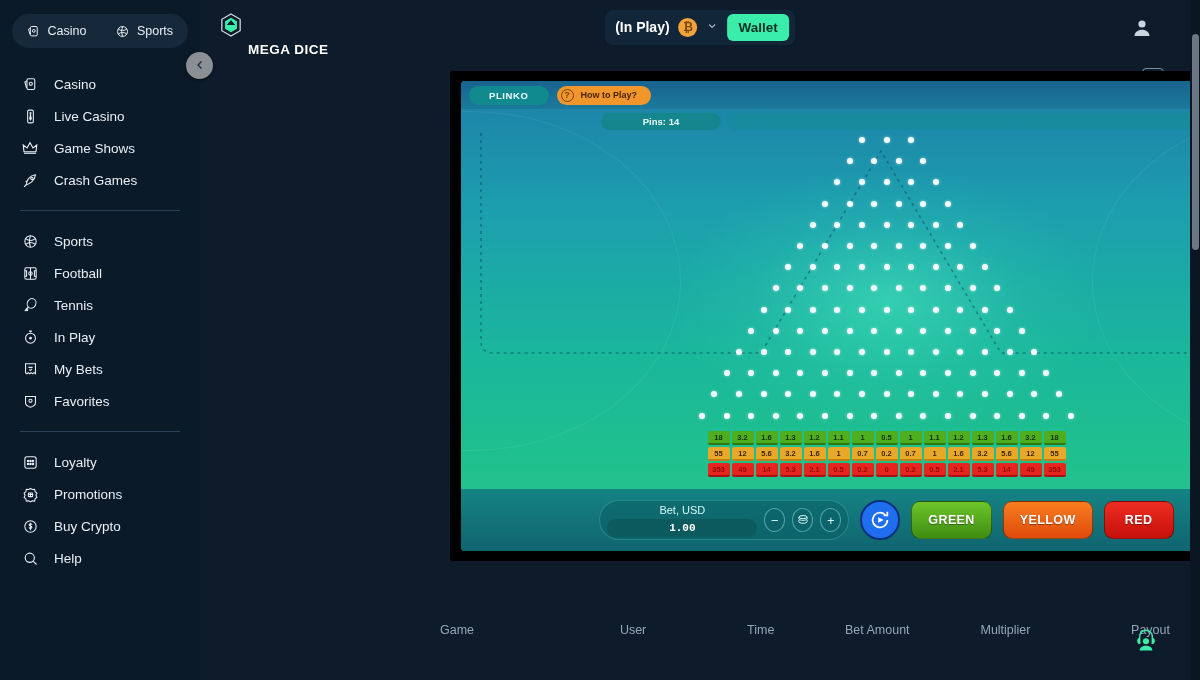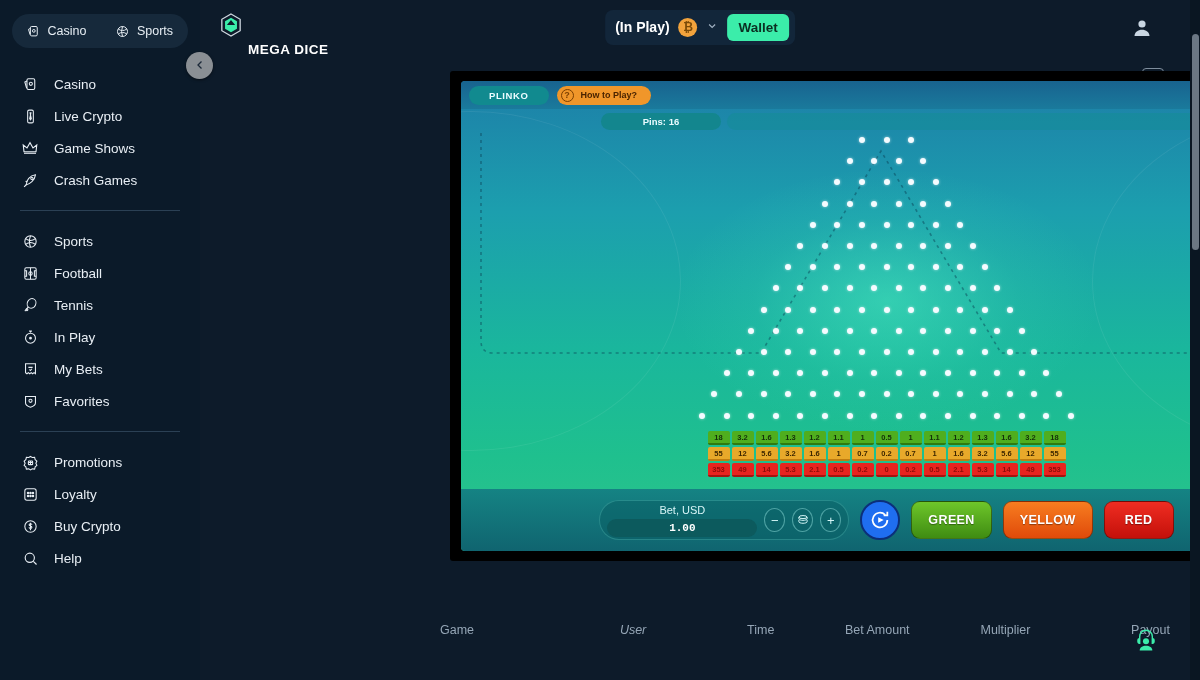--- a/index.html
+++ b/index.html
@@ -231,21 +231,21 @@
   .tab {
     padding-bottom: 9px; font-size: 13.5px; cursor: pointer;
     color: #7c8ea0; font-weight: 700;
   }
   .tab.active { color: #ffffff; box-shadow: inset 0 -2px 0 0 #2fe0a0; }
   .thead {
     display: flex; padding-top: 23px;
     color: #95a6b6; font-size: 12.5px;
   }
   .th-game  { width: 215px; }
-  .th-user  { width: 152px; font-style: italic; }
+  .th-user  { width: 152px; }
   .th-time  { width: 117px; }
   .th-bet   { width: 162px; }
   .th-mult  { width: 180px; }
   .th-pay   { flex: 1; }
 
   
   .support {
     position: absolute; right: 40px; bottom: 26px;
     width: 28px; height: 28px; cursor: pointer;
   }
@@ -298,21 +298,21 @@
         </span>
         <span>Casino</span>
       </div>
       <div class="nav-item">
         <span class="ic">
           <svg width="17" height="17" viewBox="0 0 24 24" fill="none" stroke="#e8eef4" stroke-width="1.5">
             <rect x="8" y="3" width="8" height="18" rx="2"></rect>
               <path d="M10.5 6h3l-.7 4 1.2 5-2 3-2-3 1.2-5z" fill="#e8eef4" stroke="none"></path>
           </svg>
         </span>
-        <span>Live Crypto</span>
+        <span>Live Casino</span>
       </div>
       <div class="nav-item">
         <span class="ic">
           <svg width="18" height="18" viewBox="0 0 24 24" fill="none" stroke="#e8eef4" stroke-width="1.5">
             <path d="M4 17 L3 8 L8 12 L12 5 L16 12 L21 8 L20 17 Z"></path>
               <path d="M4 19h16"></path>
           </svg>
         </span>
         <span>Game Shows</span>
       </div>
@@ -387,47 +387,47 @@
               <circle cx="12" cy="11" r="2.2"></circle>
           </svg>
         </span>
         <span>Favorites</span>
       </div>
     </div>
 
     <div class="nav-sep"></div>
 
     <div class="nav-group">
-      <div class="nav-item">
-        <span class="ic">
-          <svg width="17" height="17" viewBox="0 0 24 24" fill="none" stroke="#e8eef4" stroke-width="1.5">
-            <path d="M12 3.5 14.5 5 17.8 4.7 18.6 7.9 21 10 19.6 13 21 16 18.6 18.1 17.8 21.3 14.5 21 12 22.5 9.5 21 6.2 21.3 5.4 18.1 3 16 4.4 13 3 10 5.4 7.9 6.2 4.7 9.5 5Z"></path>
-            <rect x="9" y="10" width="6" height="5" rx="1"></rect>
-              <path d="M9 12h6M12 10v5"></path>
-          </svg>
-        </span>
-        <span>Promotions</span>
-      </div>
       <div class="nav-item">
         <span class="ic">
           <svg width="17" height="17" viewBox="0 0 24 24" fill="none" stroke="#e8eef4" stroke-width="1.5">
             <rect x="4" y="4" width="16" height="16" rx="3"></rect>
             <circle cx="8.5" cy="10" r="1" fill="#e8eef4"></circle>
               <circle cx="12" cy="10" r="1" fill="#e8eef4"></circle>
               <circle cx="15.5" cy="10" r="1" fill="#e8eef4"></circle>
             <circle cx="8.5" cy="14" r="1" fill="#e8eef4"></circle>
               <circle cx="12" cy="14" r="1" fill="#e8eef4"></circle>
               <circle cx="15.5" cy="14" r="1" fill="#e8eef4"></circle>
           </svg>
         </span>
         <span>Loyalty</span>
       </div>
       <div class="nav-item">
         <span class="ic">
           <svg width="17" height="17" viewBox="0 0 24 24" fill="none" stroke="#e8eef4" stroke-width="1.5">
+            <path d="M12 3.5 14.5 5 17.8 4.7 18.6 7.9 21 10 19.6 13 21 16 18.6 18.1 17.8 21.3 14.5 21 12 22.5 9.5 21 6.2 21.3 5.4 18.1 3 16 4.4 13 3 10 5.4 7.9 6.2 4.7 9.5 5Z"></path>
+            <rect x="9" y="10" width="6" height="5" rx="1"></rect>
+              <path d="M9 12h6M12 10v5"></path>
+          </svg>
+        </span>
+        <span>Promotions</span>
+      </div>
+      <div class="nav-item">
+        <span class="ic">
+          <svg width="17" height="17" viewBox="0 0 24 24" fill="none" stroke="#e8eef4" stroke-width="1.5">
             <circle cx="12" cy="12" r="8"></circle>
               <path d="M14 9.5c0-1-1-1.5-2-1.5s-2 .5-2 1.5 1 1.4 2 1.8 2 .8 2 1.9-1 1.6-2 1.6-2-.6-2-1.6M12 6.8v10.4"></path>
           </svg>
         </span>
         <span>Buy Crypto</span>
       </div>
       <div class="nav-item">
         <span class="ic">
           <svg width="17" height="17" viewBox="0 0 24 24" fill="none" stroke="#e8eef4" stroke-width="1.6">
             <circle cx="11" cy="11" r="6.5"></circle>
@@ -499,21 +499,21 @@
         <div class="game-topbar">
           <div class="chip-plinko">PLINKO</div>
           <div class="chip-how">
             <span class="qmark">?</span>
             <span>How to Play?</span>
           </div>
 
         </div>
 
         <div class="pins-row">
-          <div class="pins-chip">Pins: 16</div>
+          <div class="pins-chip">Pins: 14</div>
           <div class="pins-bar">
             
           </div>
         </div>
 
         <div class="board">
           <div class="glow"></div>
           <div class="arc" style="left:-200px; top:-20px; width:420px; height:340px;"></div>
           <div class="arc" style="right:-200px; top:-20px; width:420px; height:340px;"></div>
           <svg class="funnel-svg" width="851" height="308" style="position:absolute;left:0;top:0;">

